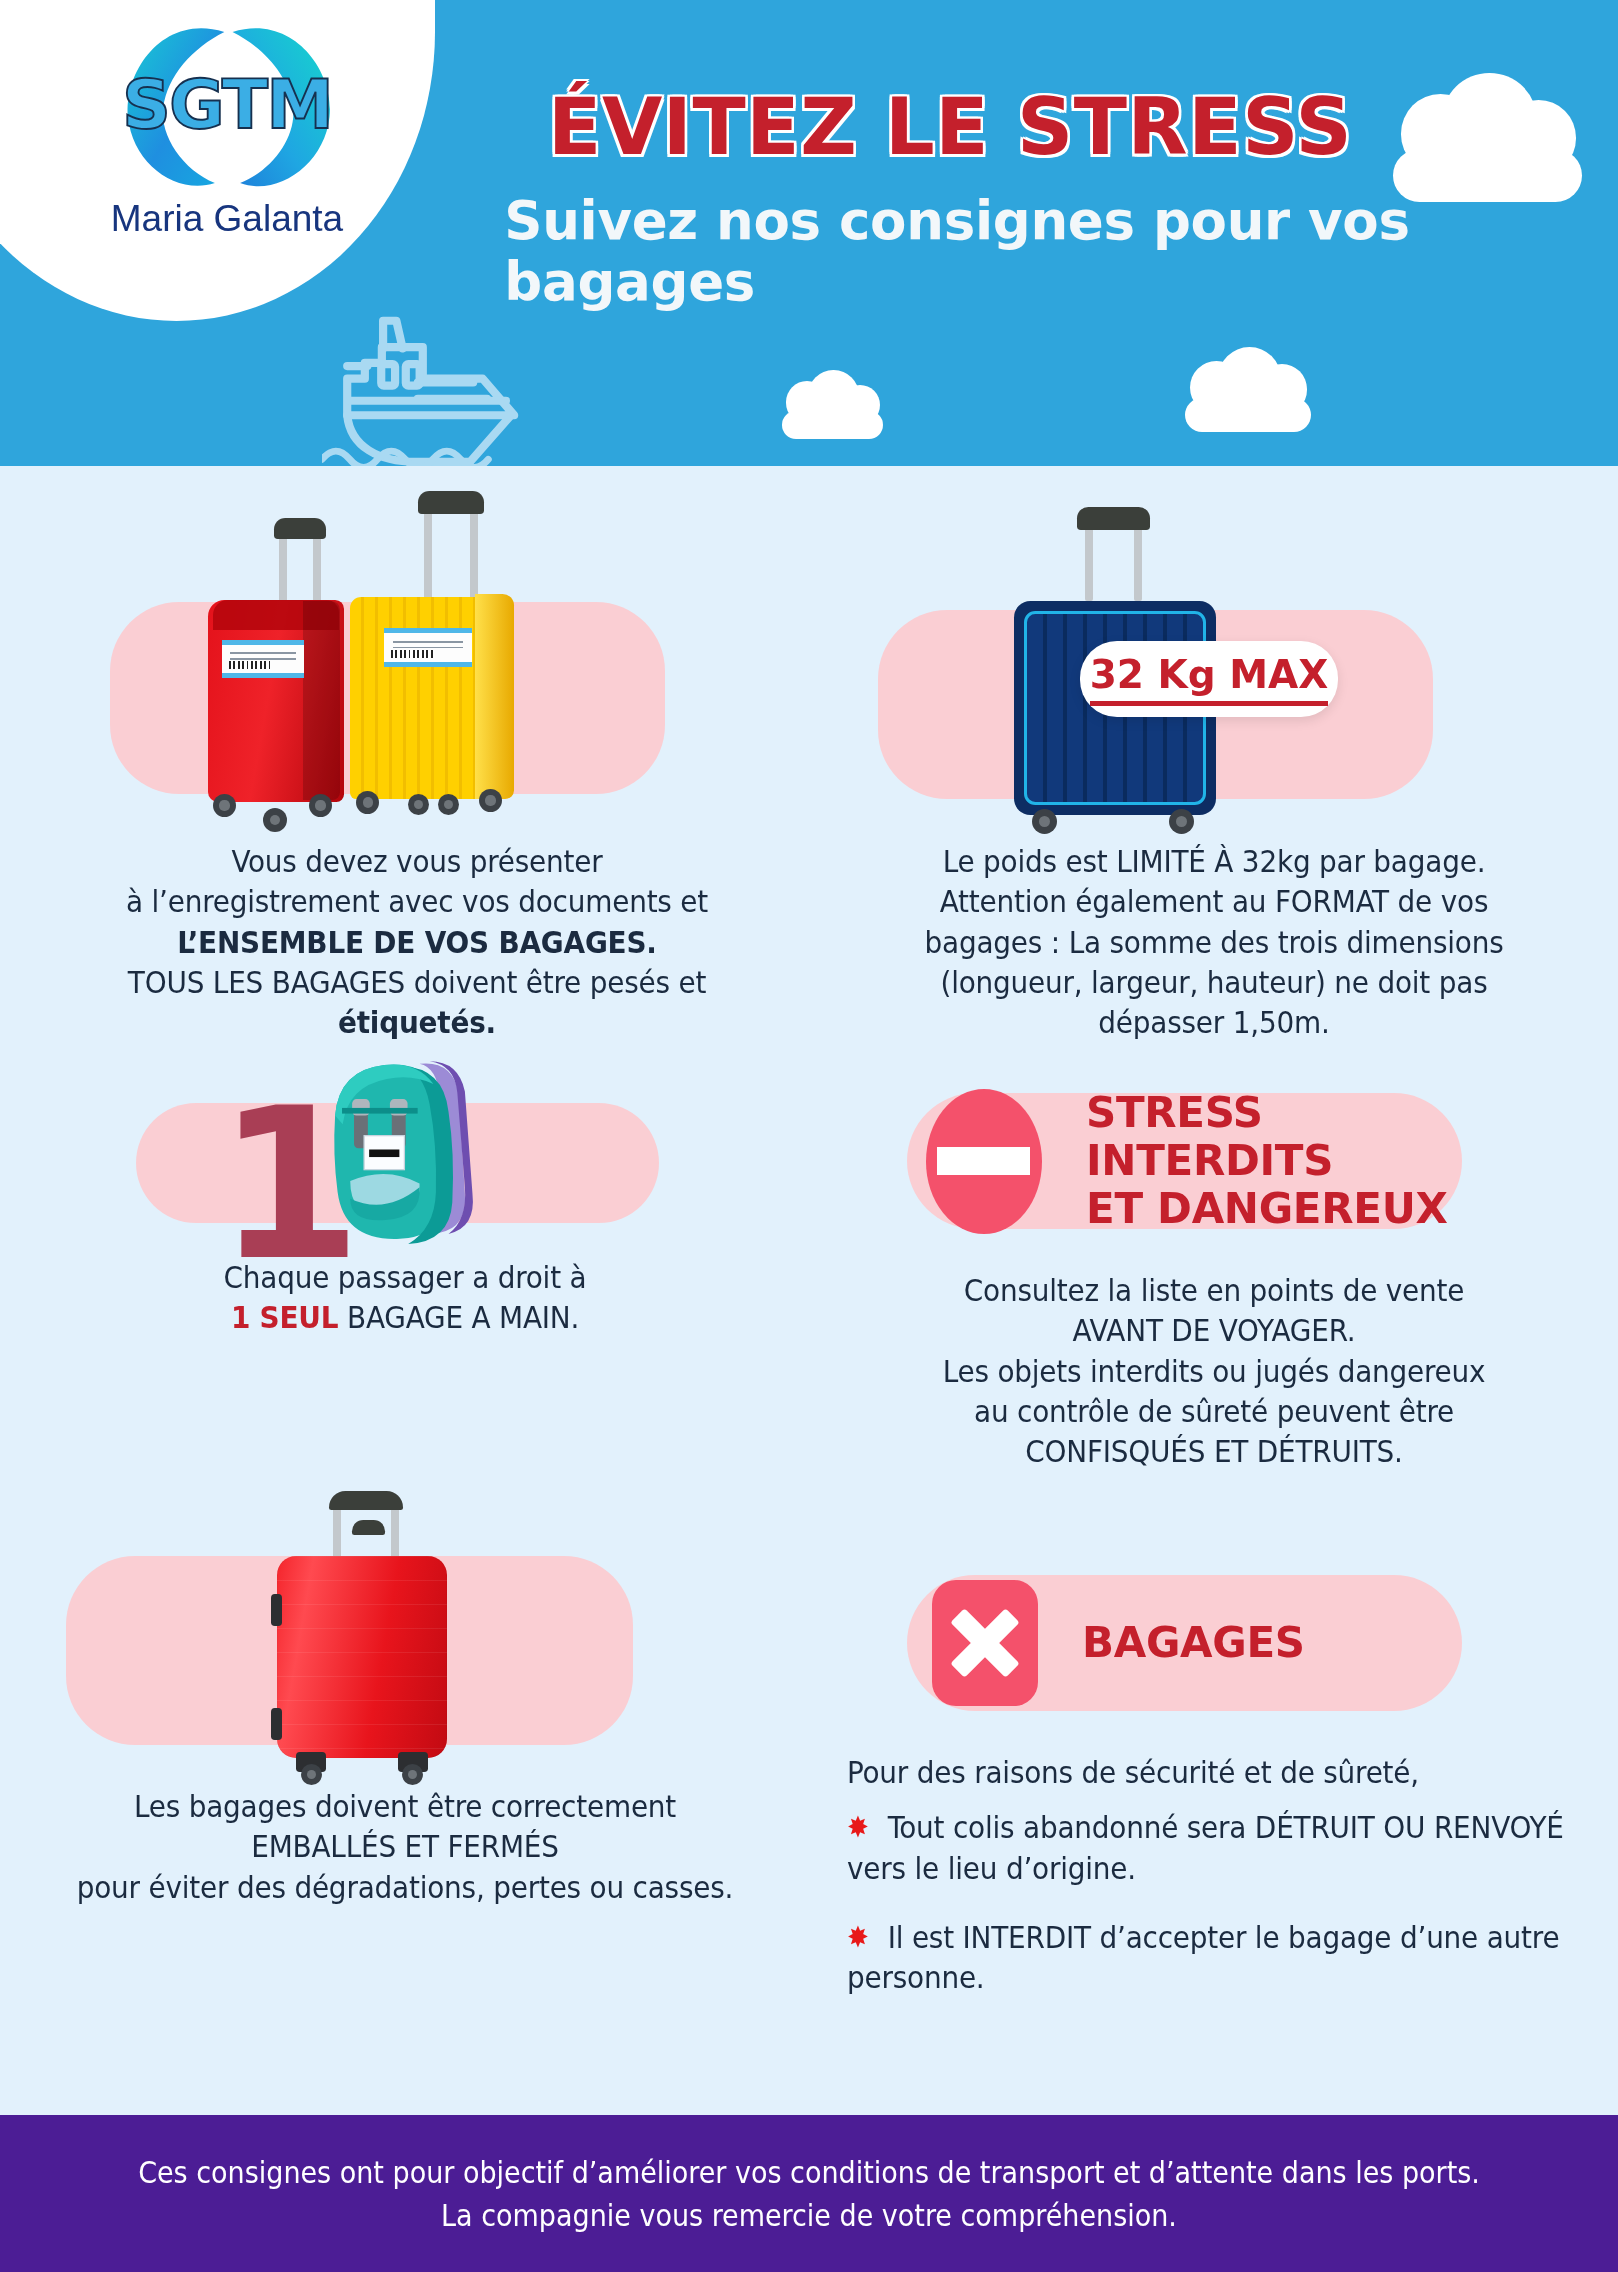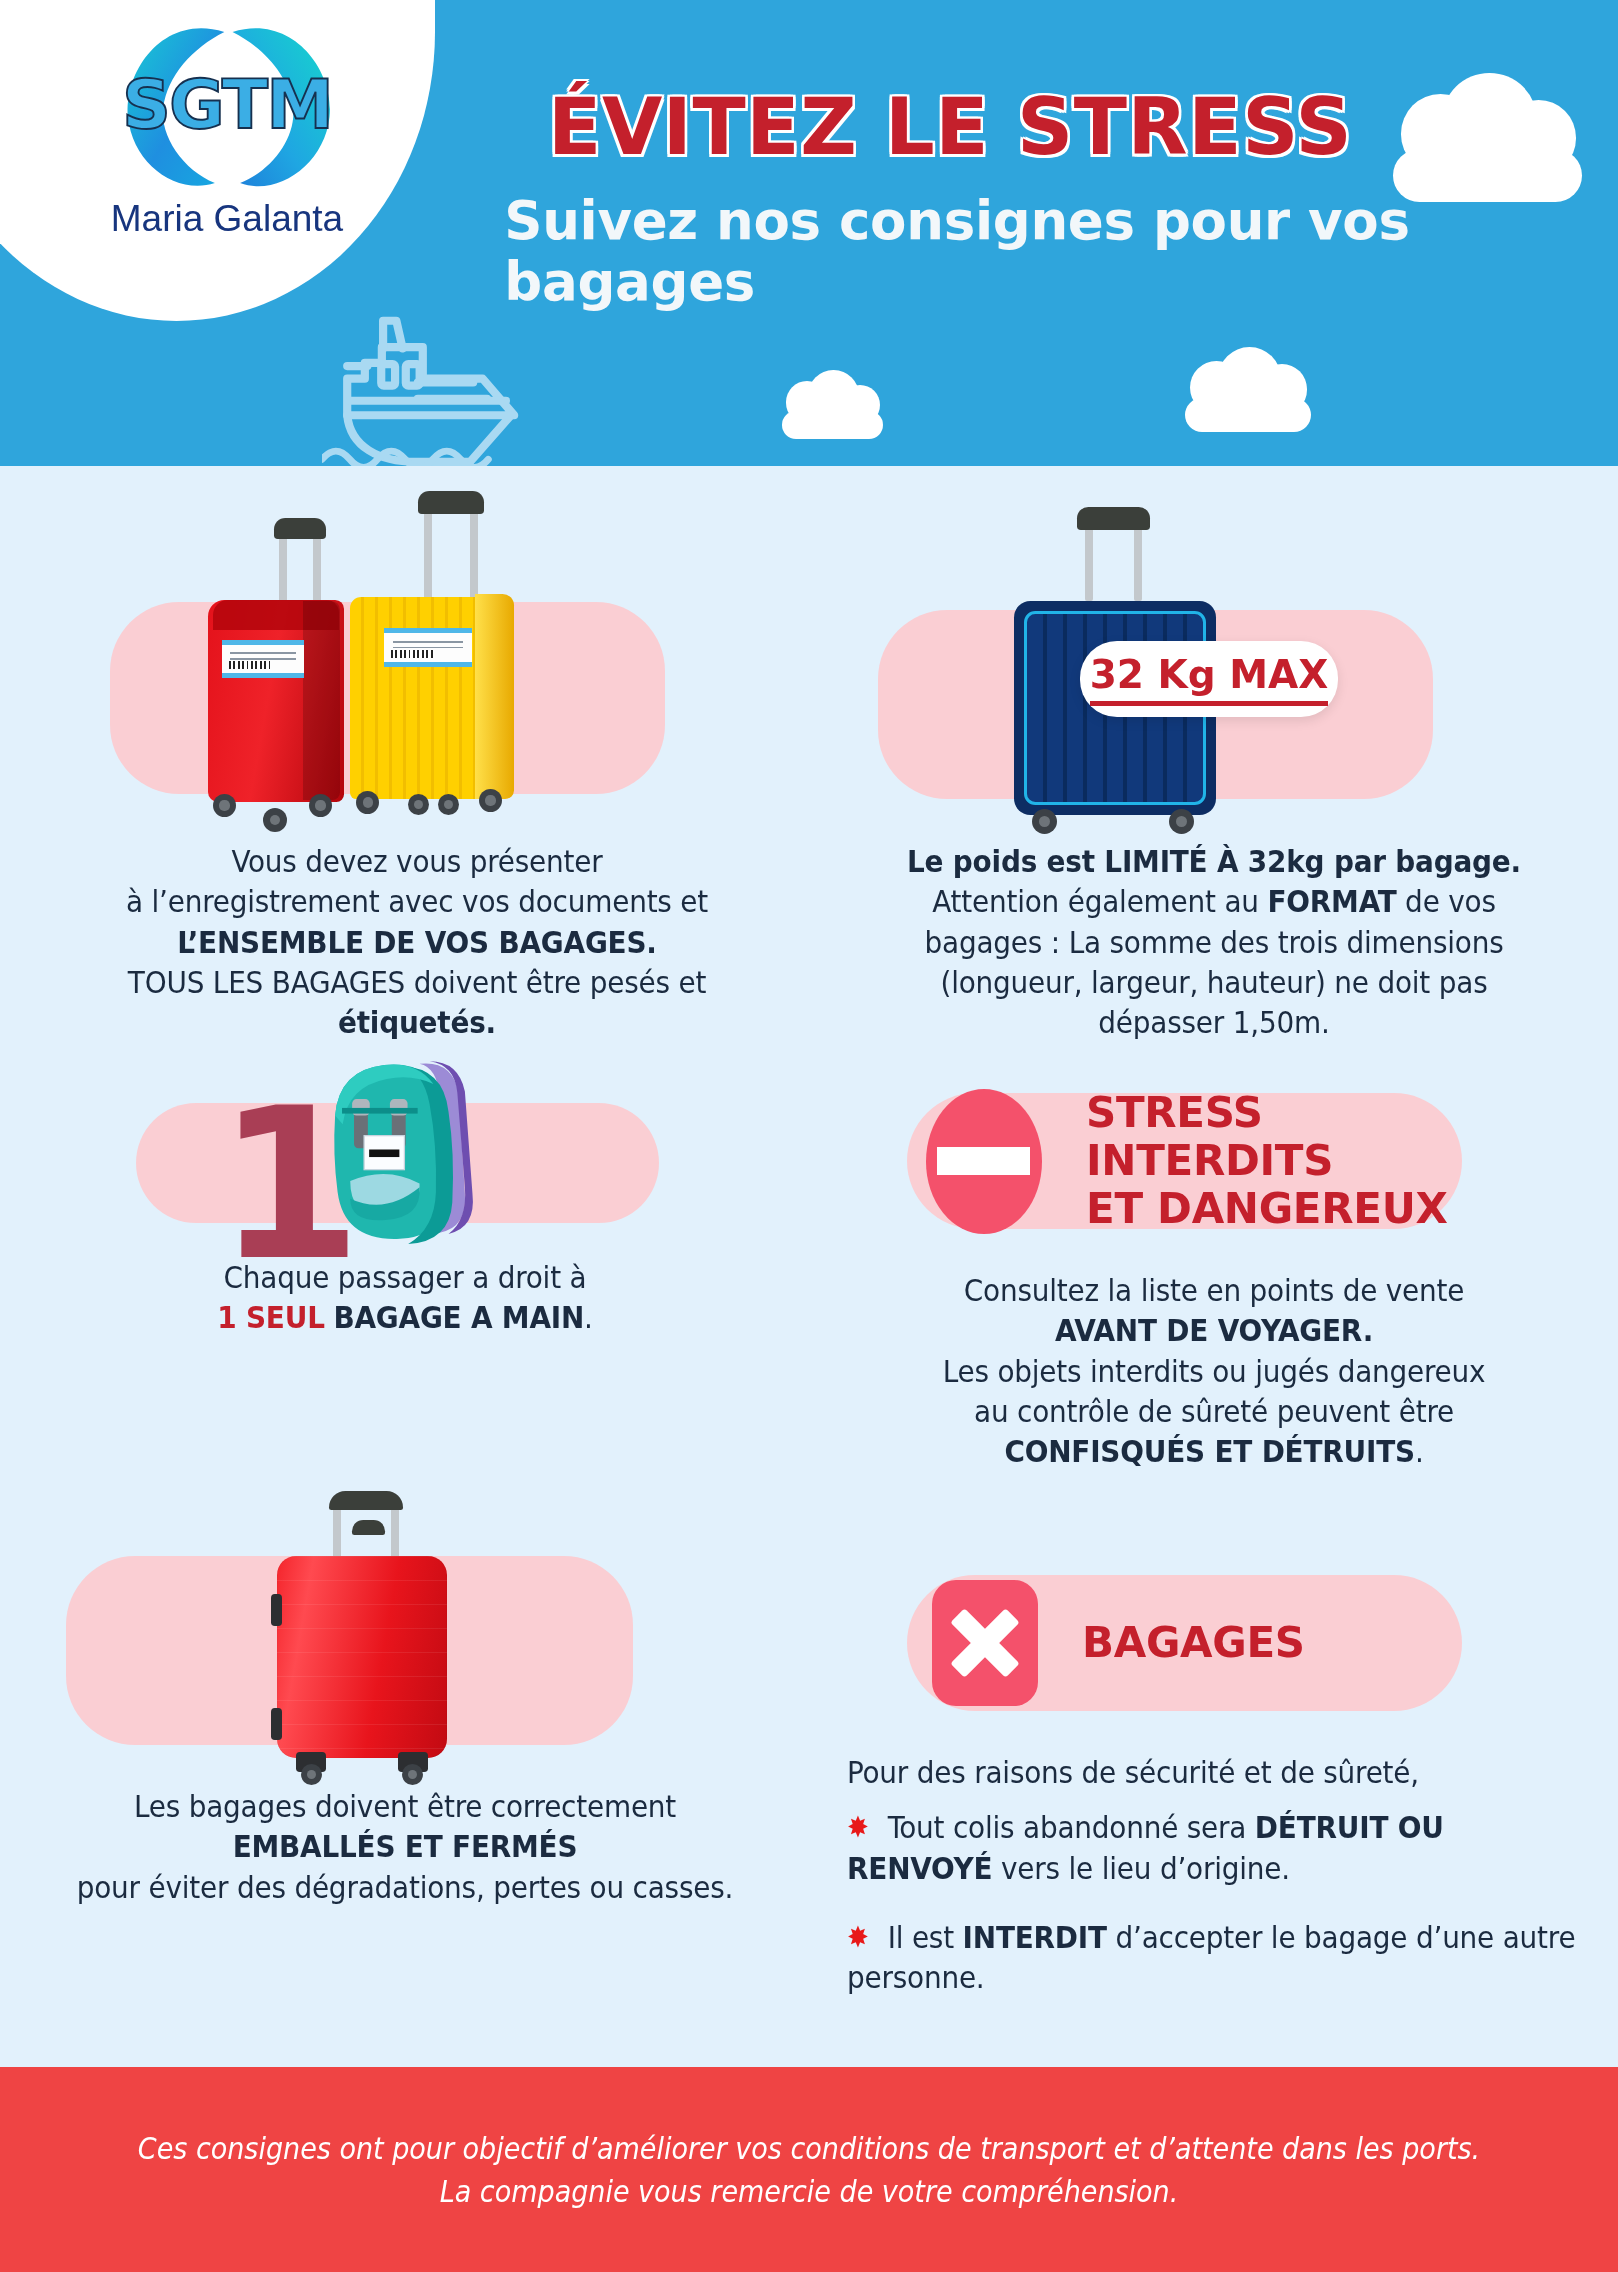--- a/index.html
+++ b/index.html
@@ -154,21 +154,21 @@
   }
 
   .body-text {
     font-family: "DejaVu Sans Condensed", "DejaVu Sans", sans-serif;
     font-size: 31px;
     line-height: 1.30;
     color: #1B2B40;
     text-align: center;
     letter-spacing: -0.2px;
   }
-  .body-text b { font-weight: 700; }
+  .body-text b { font-weight: 400; }
   .body-text .red { color: #C4202C; font-weight: 700; }
 
   
   .banner {
     position: absolute;
     display: flex;
     align-items: center;
   }
   .banner-pill {
     position: absolute;
@@ -282,26 +282,25 @@
     font-size: 208px;
     line-height: 1;
     color: #A93E55;
   }
 
   
   .footer {
     position: absolute;
     left: 0; bottom: 0;
     width: 1618px;
-    height: 206px;
-    background: #ef4444;
+    height: 158px;
+    background: #4c1d95;
     display: flex;
     align-items: center;
     justify-content: center;
-    font-style: italic;
   }
   .footer-text {
     font-family: "DejaVu Sans Condensed","DejaVu Sans", sans-serif;
     font-size: 30px;
     line-height: 1.45;
     color: #FFFFFF;
     text-align: center;
   }
 </style>
 </head>

